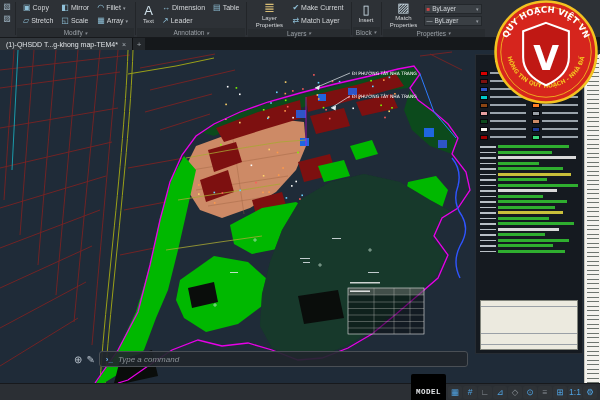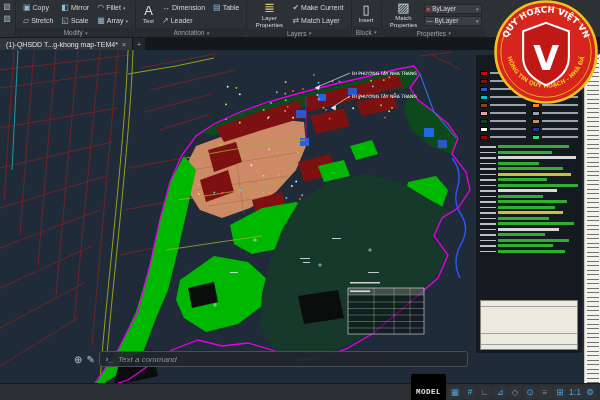--- a/index.html
+++ b/index.html
@@ -616,21 +616,21 @@
     <div class="legend-table"></div>
   </div>
 
   <div class="white-strip"></div>
 
   <div class="cmdrow">
     <span class="cmd-ic">⊕</span>
     <span class="cmd-ic">✎</span>
     <div class="cmdbar">
       <span class="cmd-prompt">›_</span>
-      <span class="cmd-ghost">Text a command</span>
+      <span class="cmd-ghost">Type a command</span>
     </div>
   </div>
 </div>
 
 <div class="statusbar">
   <div class="st-right">
     <span class="st-model">MODEL</span>
     <span class="st-icons" id="statusIcons">
         <span class="sticon on">▦</span>
         <span class="sticon on">#</span>

